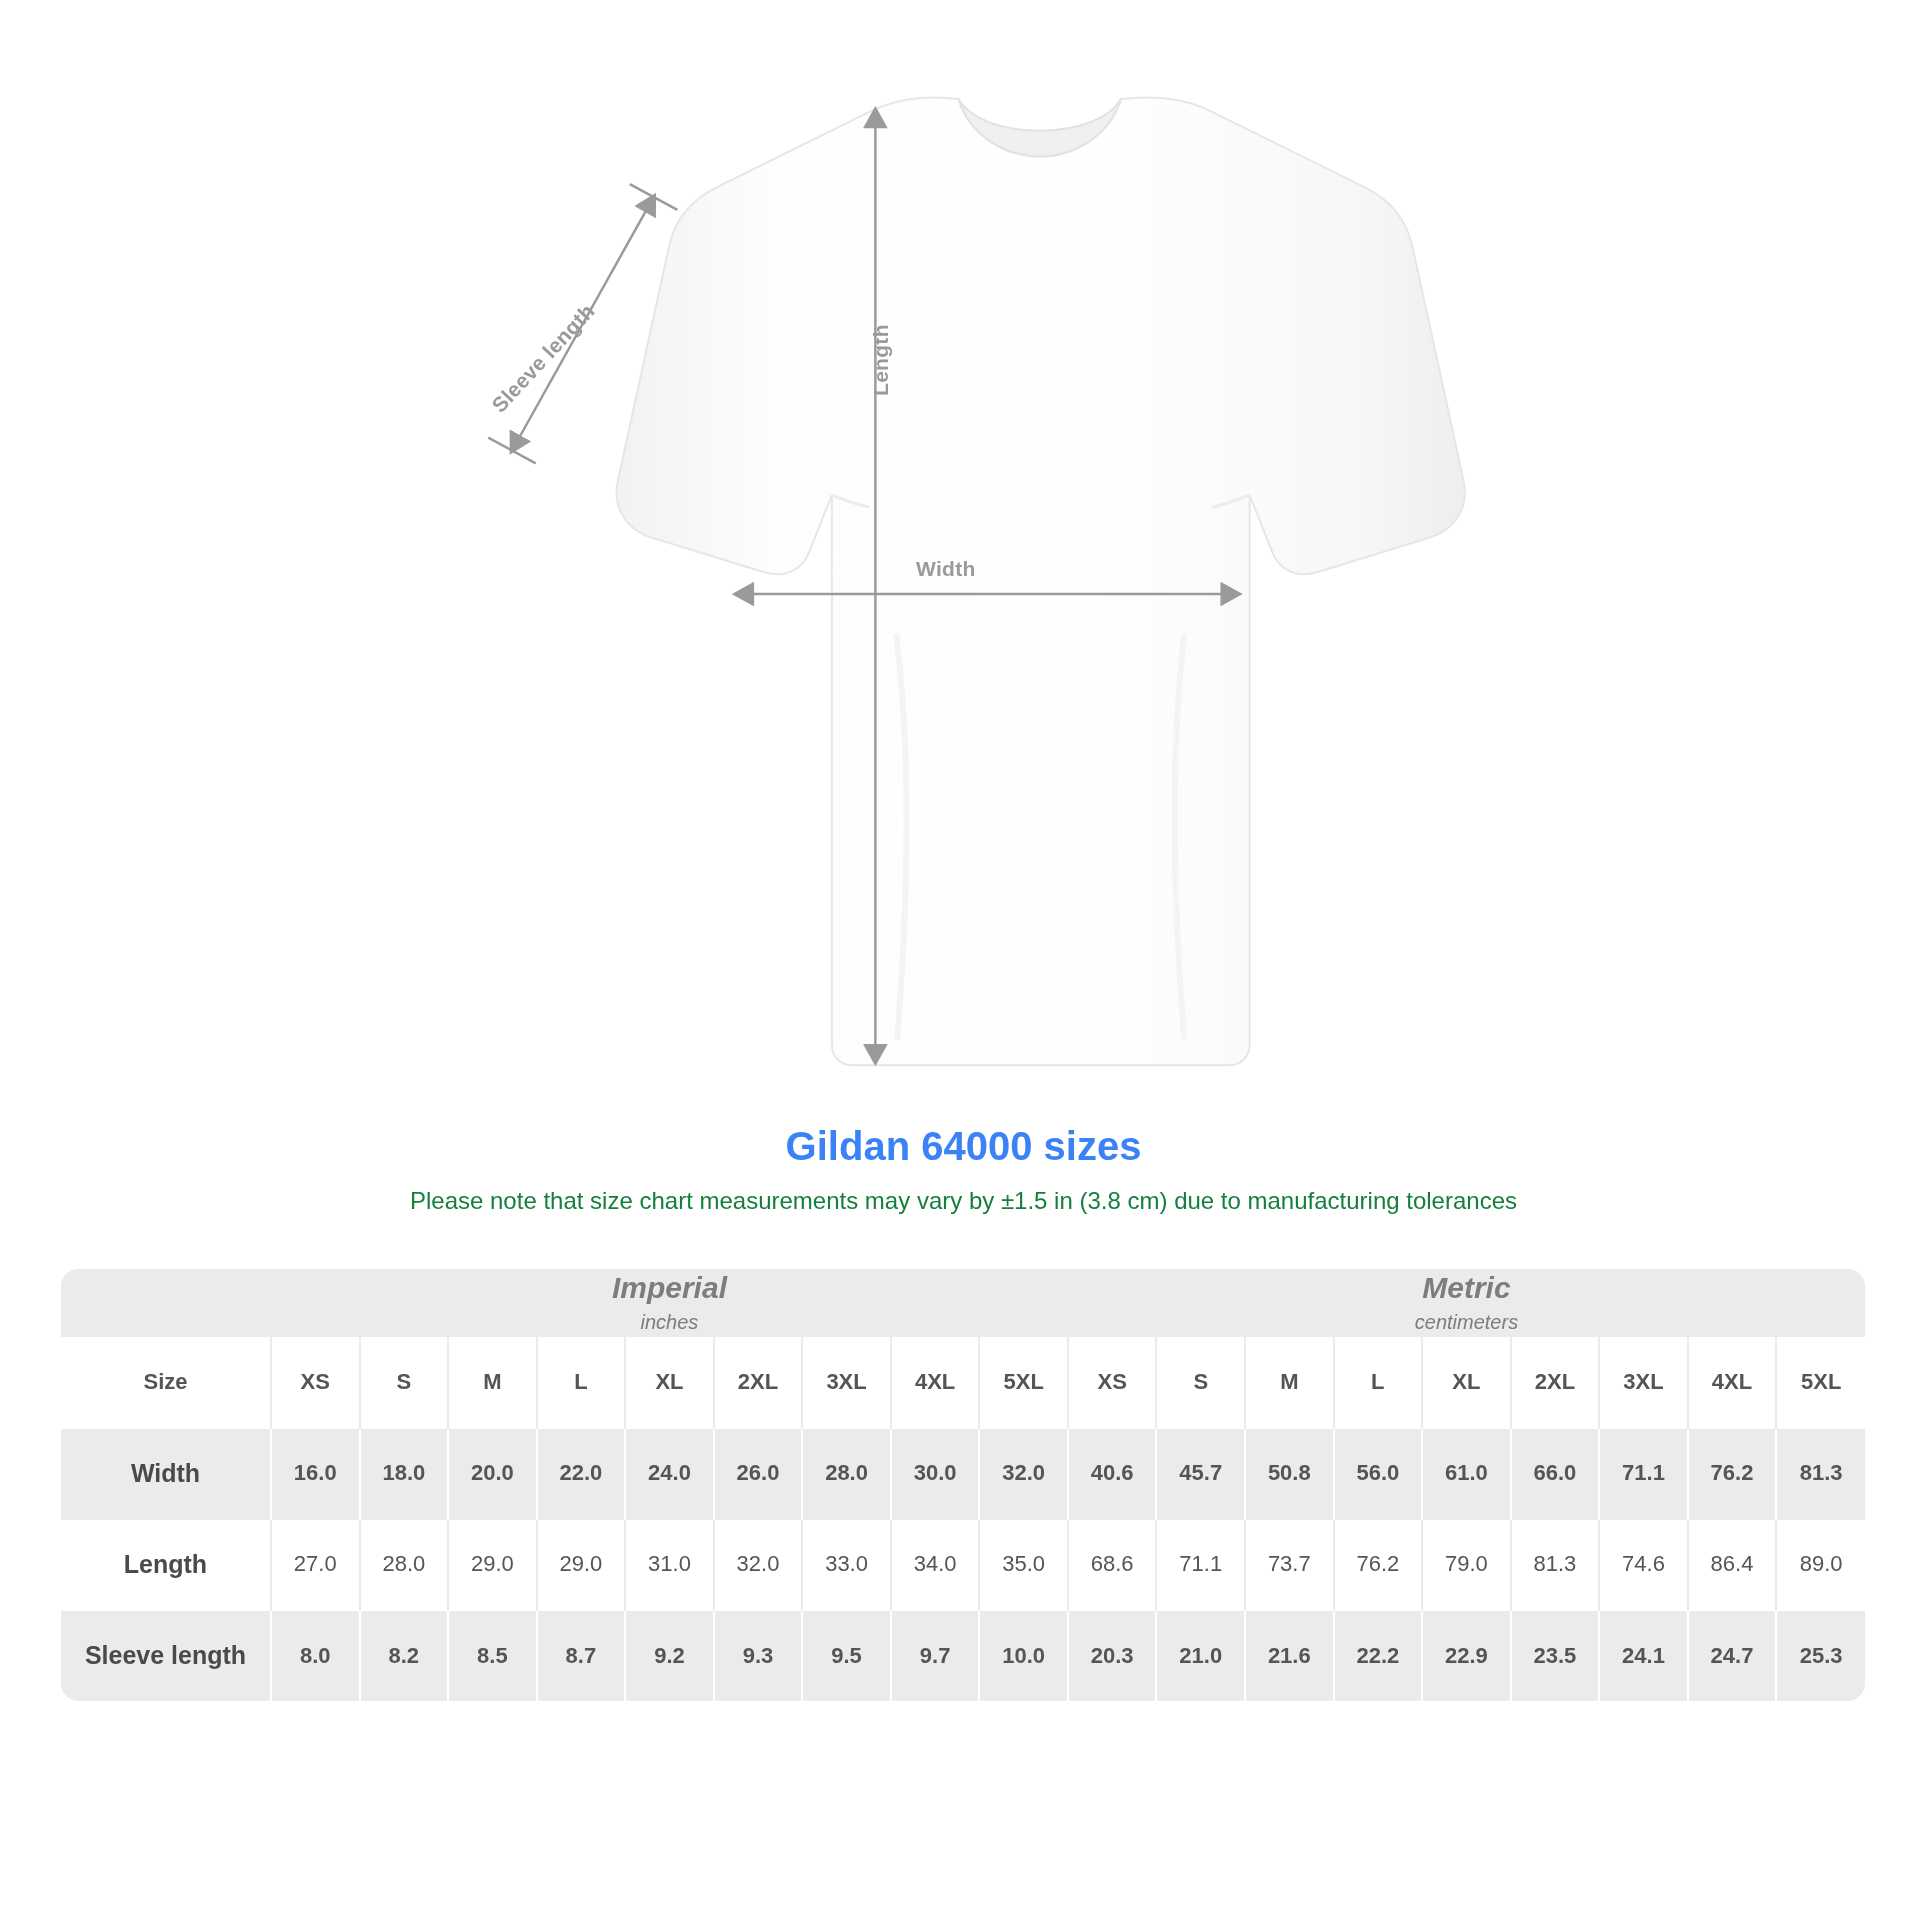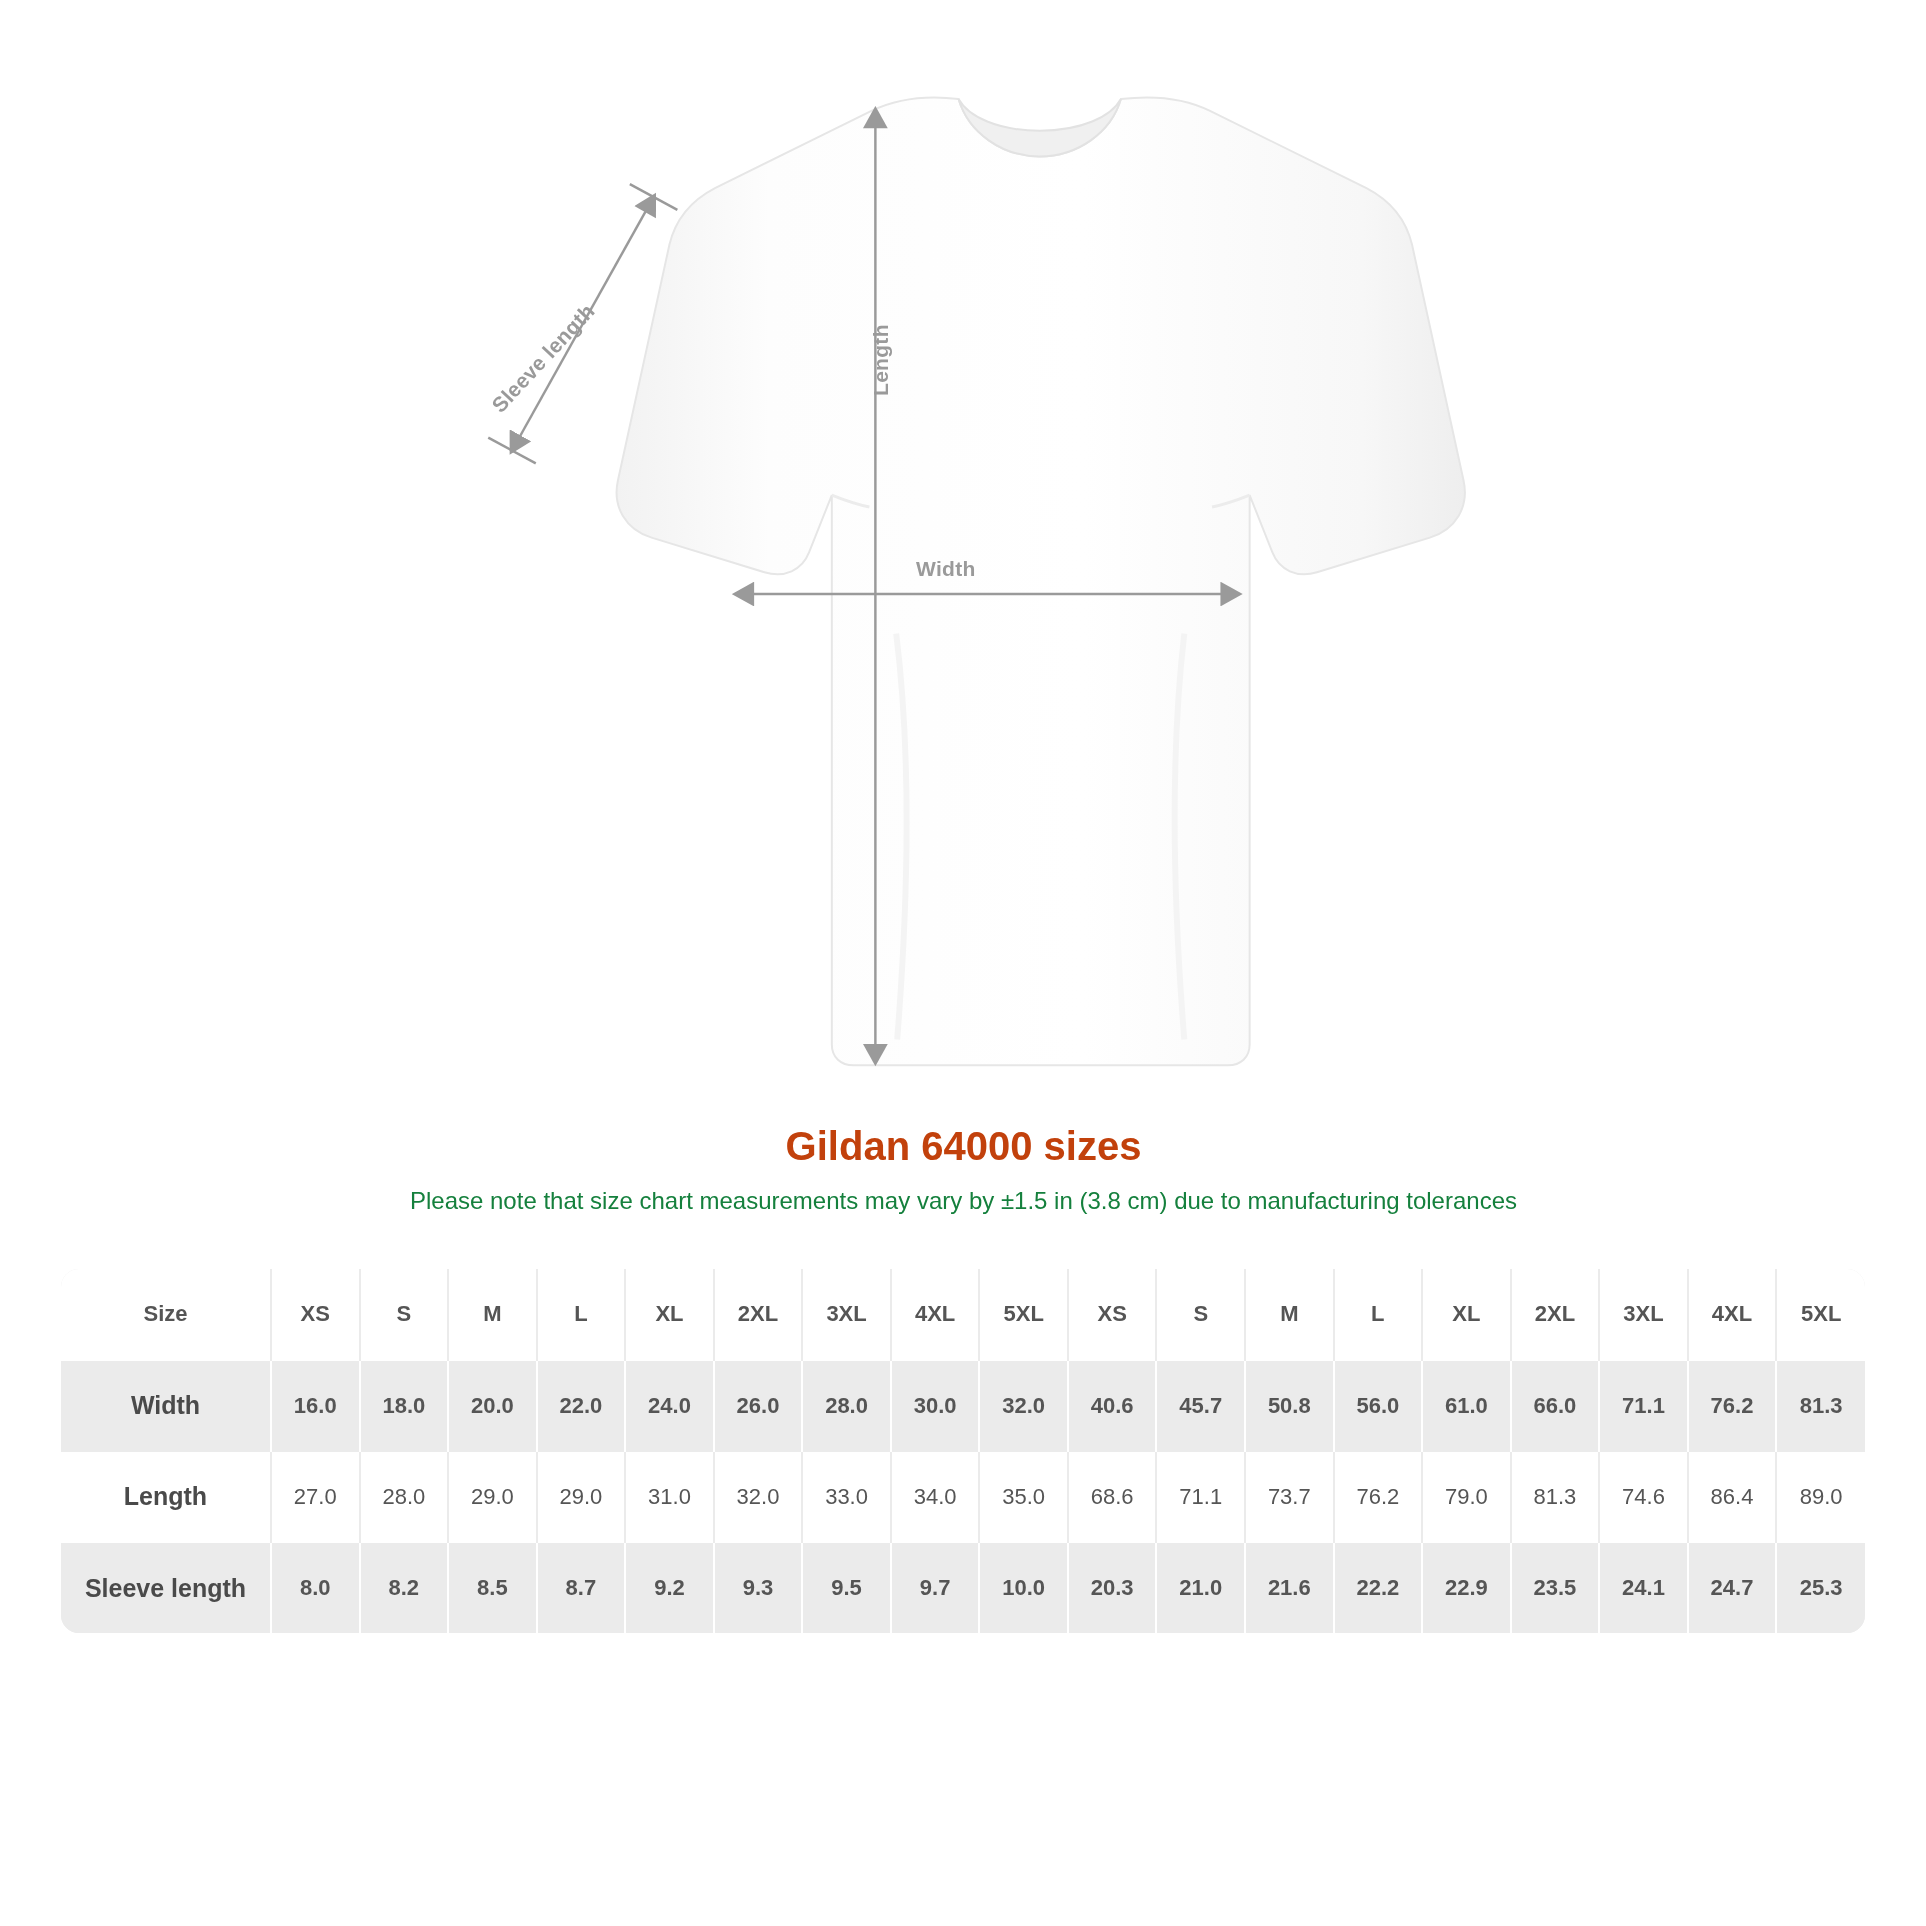--- a/index.html
+++ b/index.html
@@ -53,21 +53,21 @@
   .title-block {
     position: absolute;
     left: 0;
     top: 1124px;
     width: 1927px;
     text-align: center;
   }
   .chart-title {
     font-size: 40px;
     font-weight: bold;
-    color: #c2410c;
+    color: #3b82f6;
     margin: 0 0 18px 0;
   }
   .chart-note {
     font-size: 24px;
     color: #15803d;
     margin: 0;
   }
 
   
   .table-wrap {
@@ -214,20 +214,31 @@
     <h1 class="chart-title">Gildan 64000 sizes</h1>
     <p class="chart-note">Please note that size chart measurements may vary by ±1.5 in (3.8 cm) due to manufacturing tolerances</p>
   </div>
 
   <div class="table-wrap">
     <table class="size-table">
       <colgroup>
         <col class="labelcol">
       </colgroup>
       <tbody>
+        <tr class="unit-row">
+          <td></td>
+          <td colspan="9">
+            <div class="unit-name">Imperial</div>
+            <div class="unit-sub">inches</div>
+          </td>
+          <td colspan="9">
+            <div class="unit-name">Metric</div>
+            <div class="unit-sub">centimeters</div>
+          </td>
+        </tr>
 
         <tr class="head-row">
           <th class="rowlabel">Size</th>
           <th>XS</th>
           <th>S</th>
           <th>M</th>
           <th>L</th>
           <th>XL</th>
           <th>2XL</th>
           <th>3XL</th>

